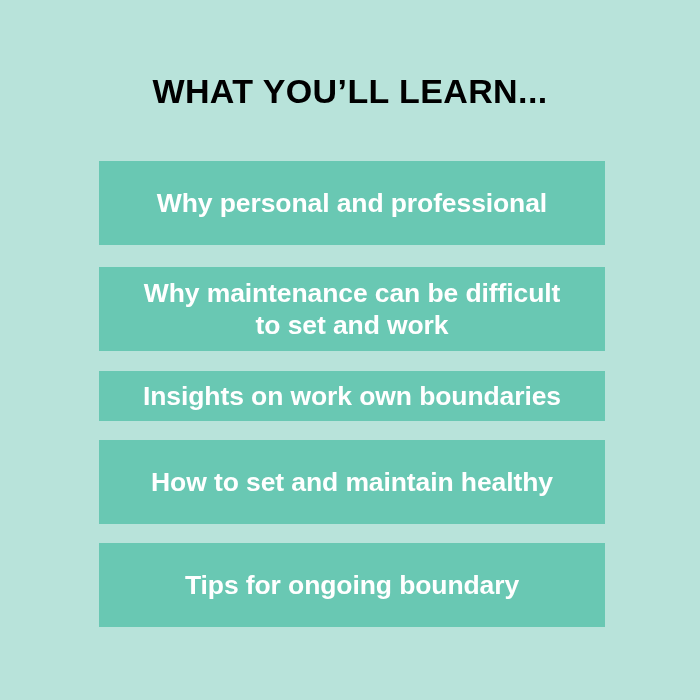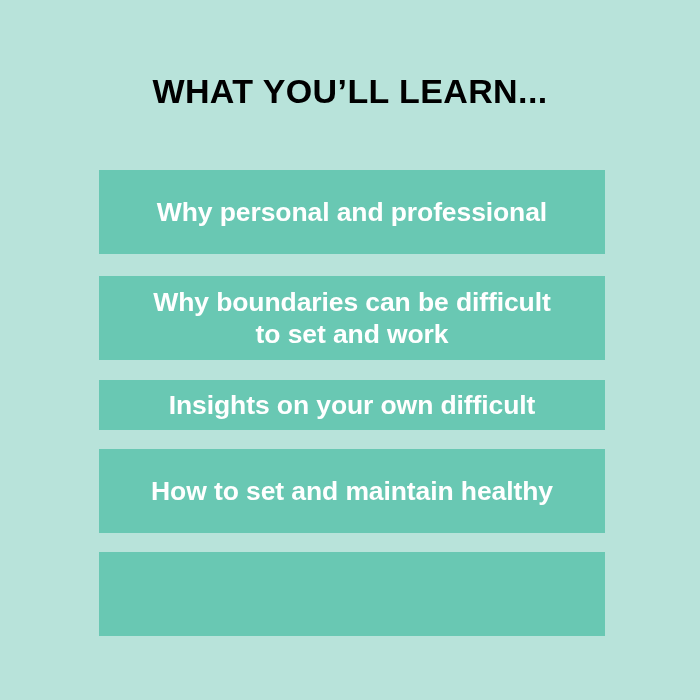--- a/index.html
+++ b/index.html
@@ -34,21 +34,21 @@
     margin: 0;
     position: absolute;
     top: 72px;
     left: 0;
     right: 0;
     line-height: 1.15;
     white-space: nowrap;
   }
   .bar-list {
     position: absolute;
-    top: 170px;
+    top: 161px;
     left: 99px;
     width: 506px;
     display: flex;
     flex-direction: column;
   }
   .bar-item {
     background: #69c8b3;
     color: #ffffff;
     font-weight: 800;
     font-size: 26.5px;
@@ -89,45 +89,46 @@
       <span class="bar-text">
         <span>Why personal and professional</span>
         <br>
       </span>
     </div>
 
     <div class="gap-22"></div>
 
     <div class="bar-item bar-2lines">
       <span class="bar-text">
-        <span>Why boundaries can be difficult</span>
+        <span>Why maintenance can be difficult</span>
         <br>
         <span>to set and work</span>
       </span>
     </div>
 
     <div class="gap-20"></div>
 
     <div class="bar-item bar-1line">
       <span class="bar-text">
-        <span>Insights on your own difficult</span>
+        <span>Insights on work own boundaries</span>
       </span>
     </div>
 
     <div class="gap-19"></div>
 
     <div class="bar-item bar-2lines">
       <span class="bar-text">
         <span>How to set and maintain healthy</span>
         <br>
       </span>
     </div>
 
     <div class="gap-19"></div>
 
     <div class="bar-item bar-2lines">
       <span class="bar-text">
+        <span>Tips for ongoing boundary</span>
         <br>
       </span>
     </div>
 
   </div>
 </div>
 
 </body></html>

